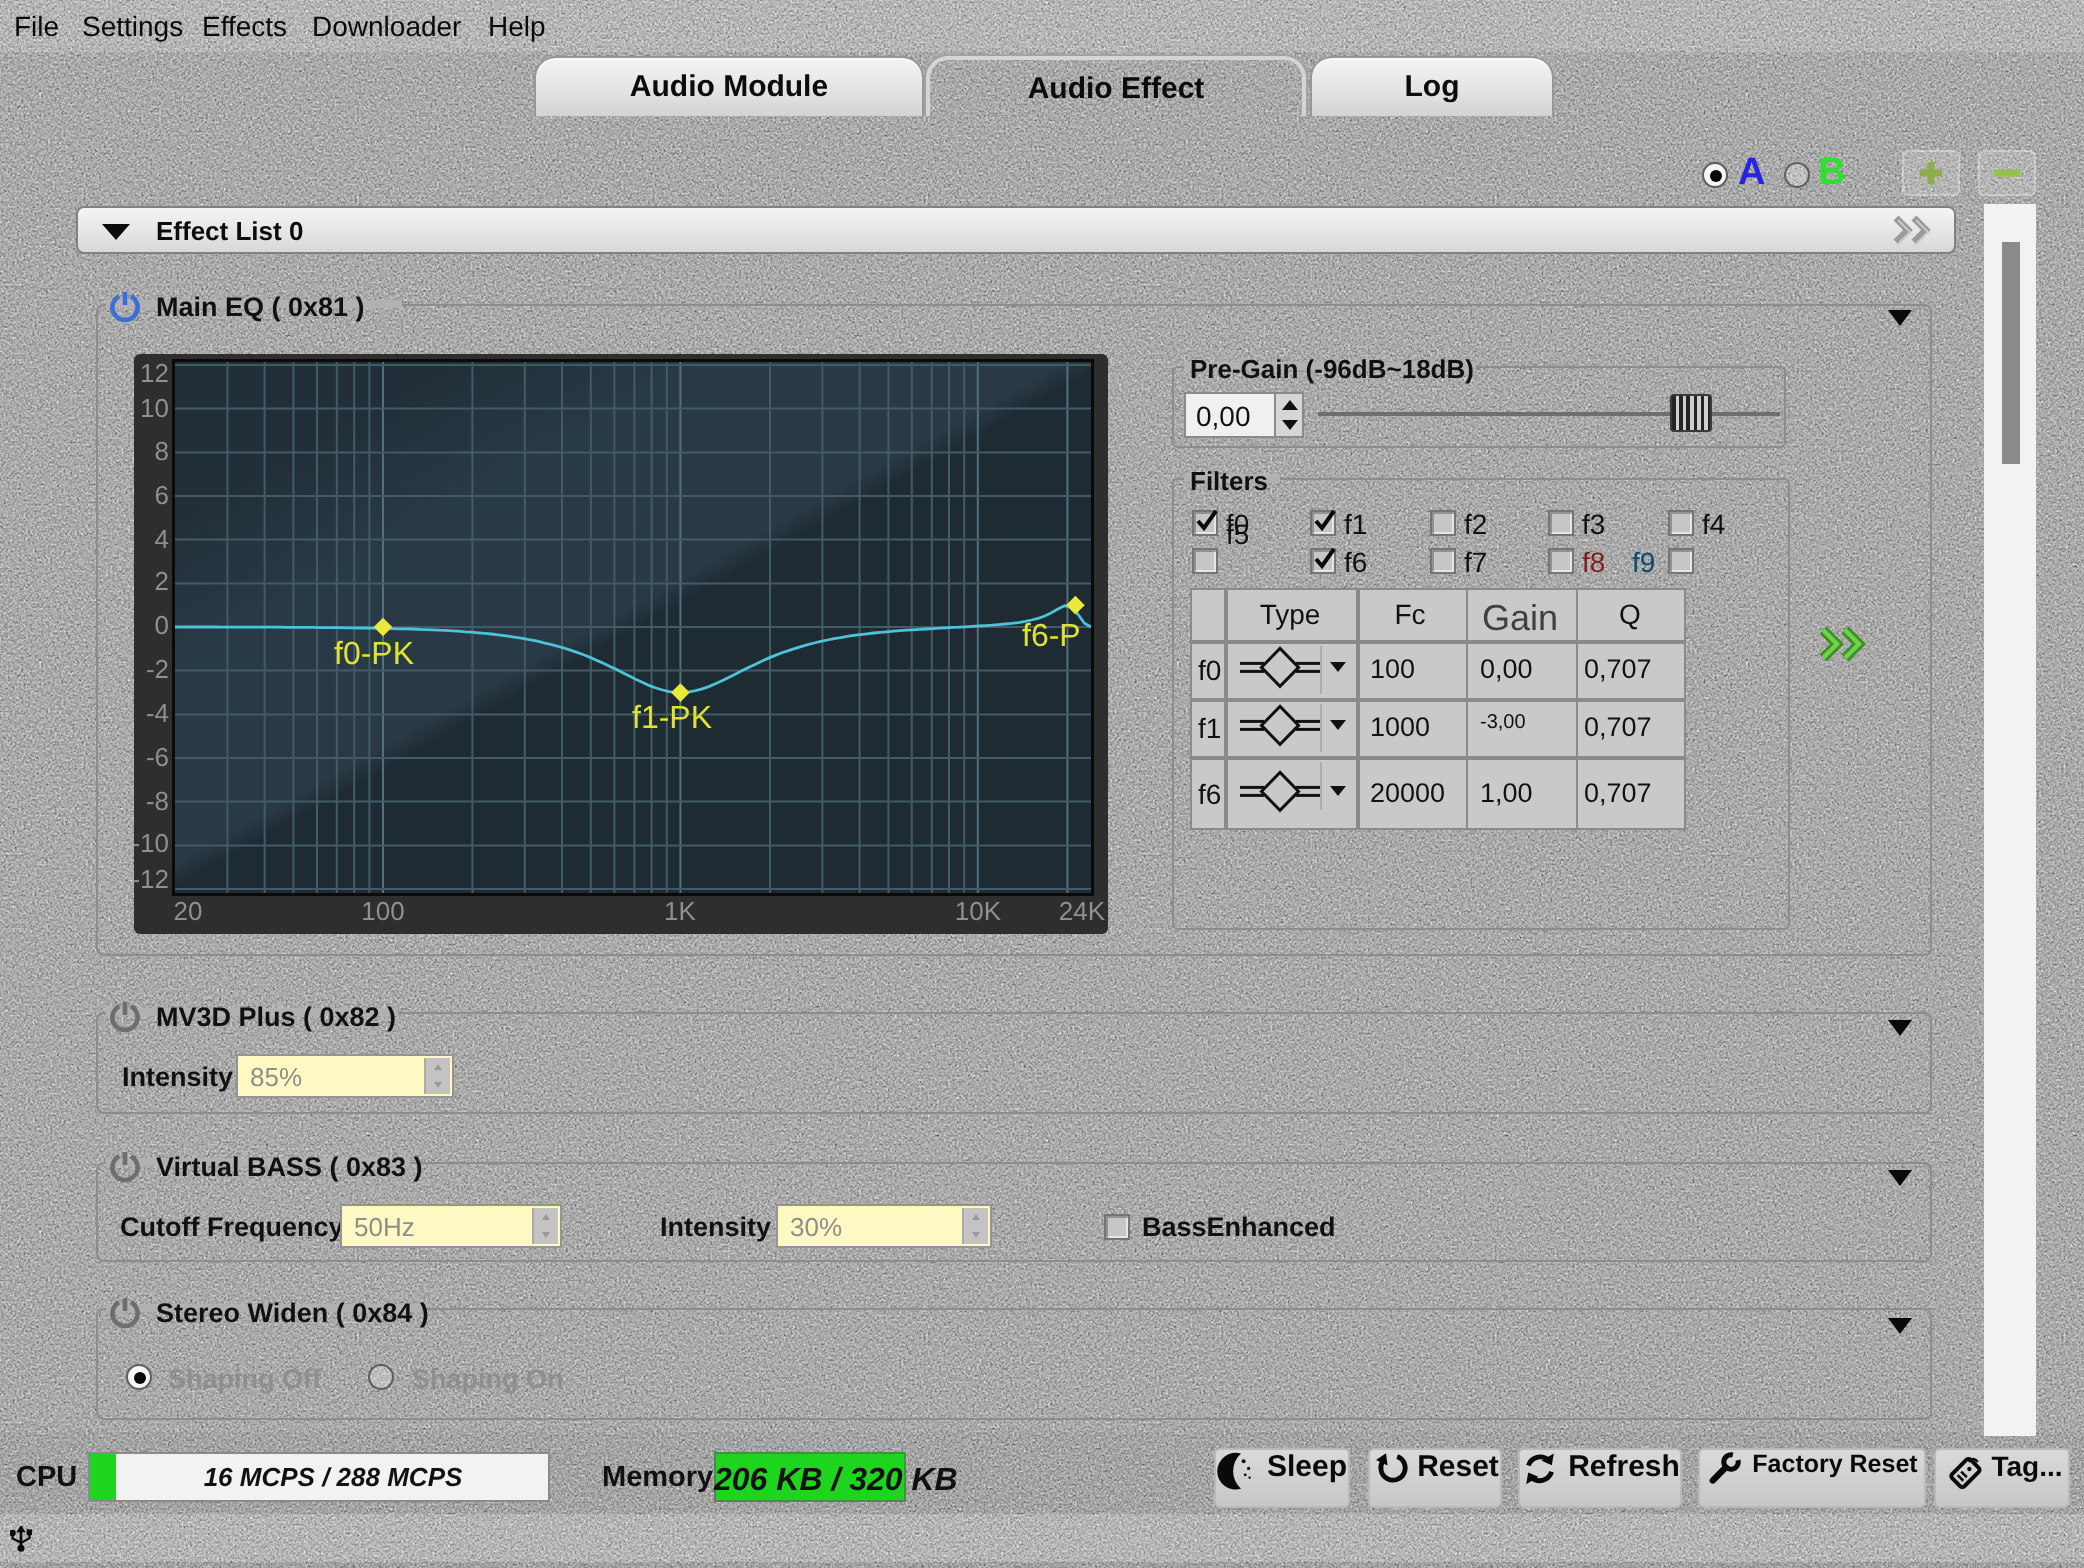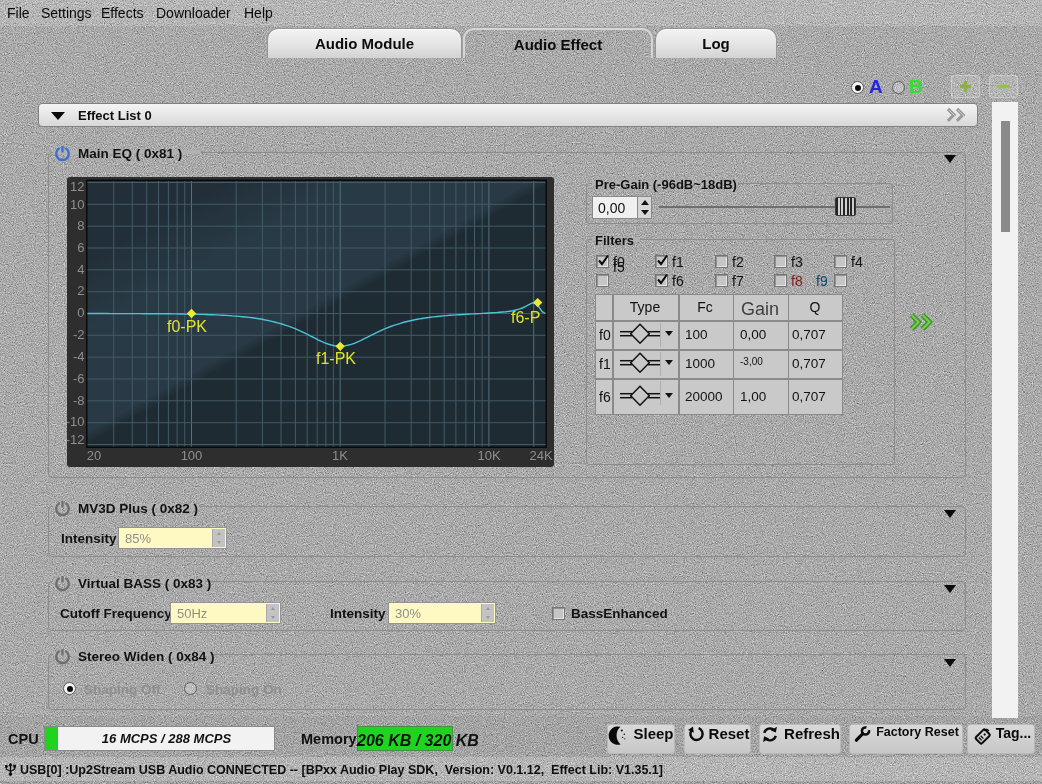--- a/index.html
+++ b/index.html
@@ -363,13 +363,12 @@
 <svg class="abs" style="left:5px;top:763px" width="11" height="13" viewBox="0 0 13 15">
       <g stroke="#0a0a0a" fill="#0a0a0a">
         <line x1="6.5" y1="1.5" x2="6.5" y2="13" stroke-width="1.6"></line>
         <path d="M6.5 0 L8.3 3 H4.7 Z"></path>
         <path d="M1.5 5 v2.2 L6.5 9.5 M11.5 4.5 v2.5 L6.5 9.8" fill="none" stroke-width="1.3"></path>
         <circle cx="1.5" cy="4" r="1.4"></circle>
         <rect x="10.3" y="2.3" width="2.4" height="2.4"></rect>
         <circle cx="6.5" cy="13" r="1.6"></circle>
       </g>
     </svg>
-<div class="abs" style="left:20px;top:763px;font-size:12.5px;font-weight:bold;color:#0d0d0d">USB[0] :Up2Stream USB Audio CONNECTED -- [BPxx Audio Play SDK,&nbsp; Version: V0.1.12,&nbsp; Effect Lib: V1.35.1]</div>
 </div>
 </body></html>

